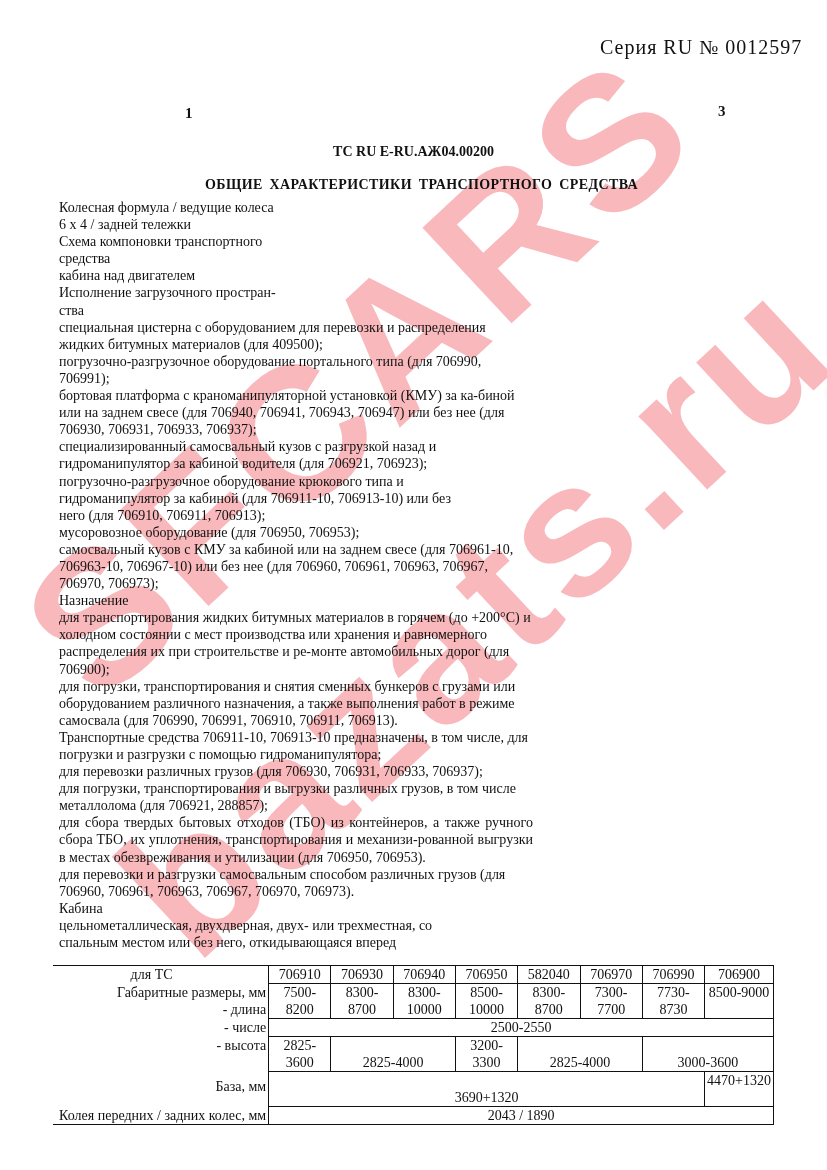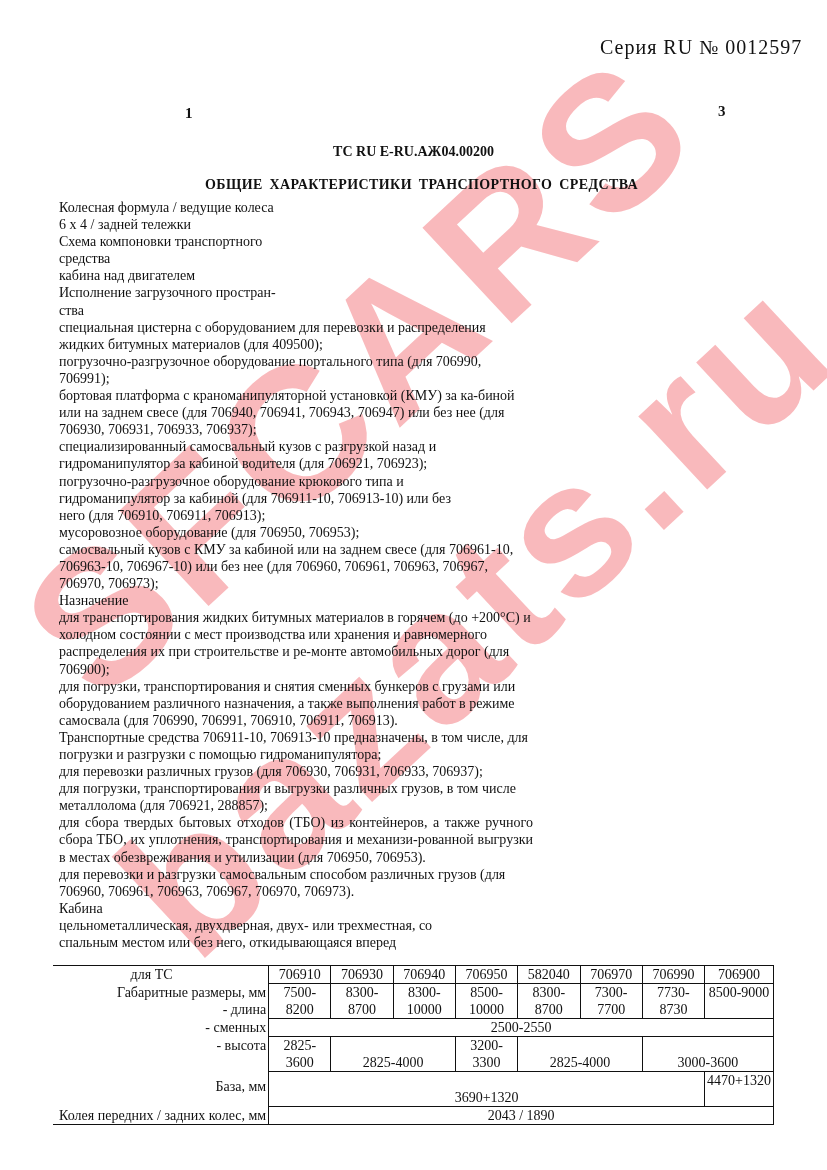--- a/index.html
+++ b/index.html
@@ -131,21 +131,21 @@
       <td class="c" style="width:60px">7500-8200</td>
       <td class="c" style="width:60px">8300-8700</td>
       <td class="c" style="width:60px">8300-10000</td>
       <td class="c" style="width:60px">8500-10000</td>
       <td class="c" style="width:60px">8300-8700</td>
       <td class="c" style="width:60px">7300-7700</td>
       <td class="c" style="width:60px">7730-8730</td>
       <td class="c" style="width:60px">8500-9000</td>
     </tr>
     <tr>
-      <td class="lab">- сменных</td>
+      <td class="lab">- числе</td>
       <td class="c" colspan="8">2500-2550</td>
     </tr>
     <tr>
       <td class="lab">- высота</td>
       <td class="c">2825-3600</td>
       <td class="c bottom-al" colspan="2">2825-4000</td>
       <td class="c">3200-3300</td>
       <td class="c bottom-al" colspan="2">2825-4000</td>
       <td class="c bottom-al" colspan="2">3000-3600</td>
     </tr>

